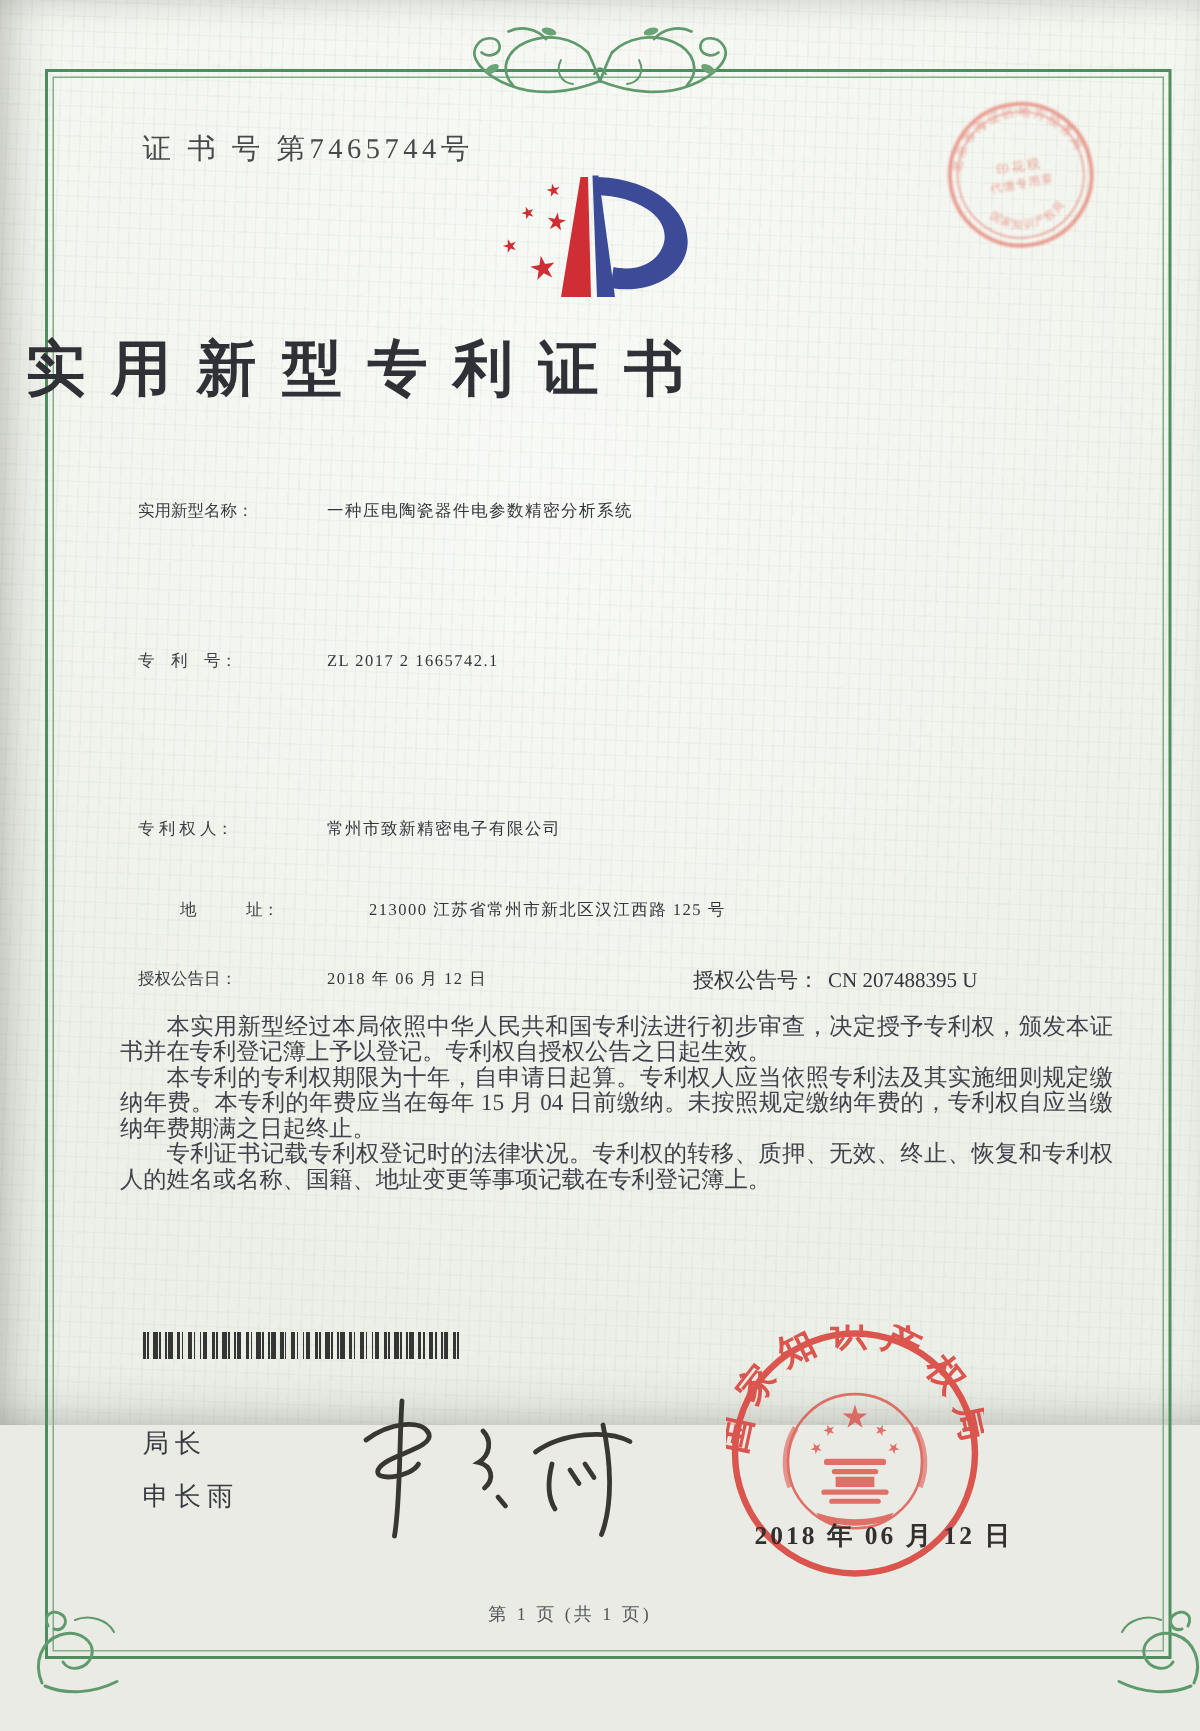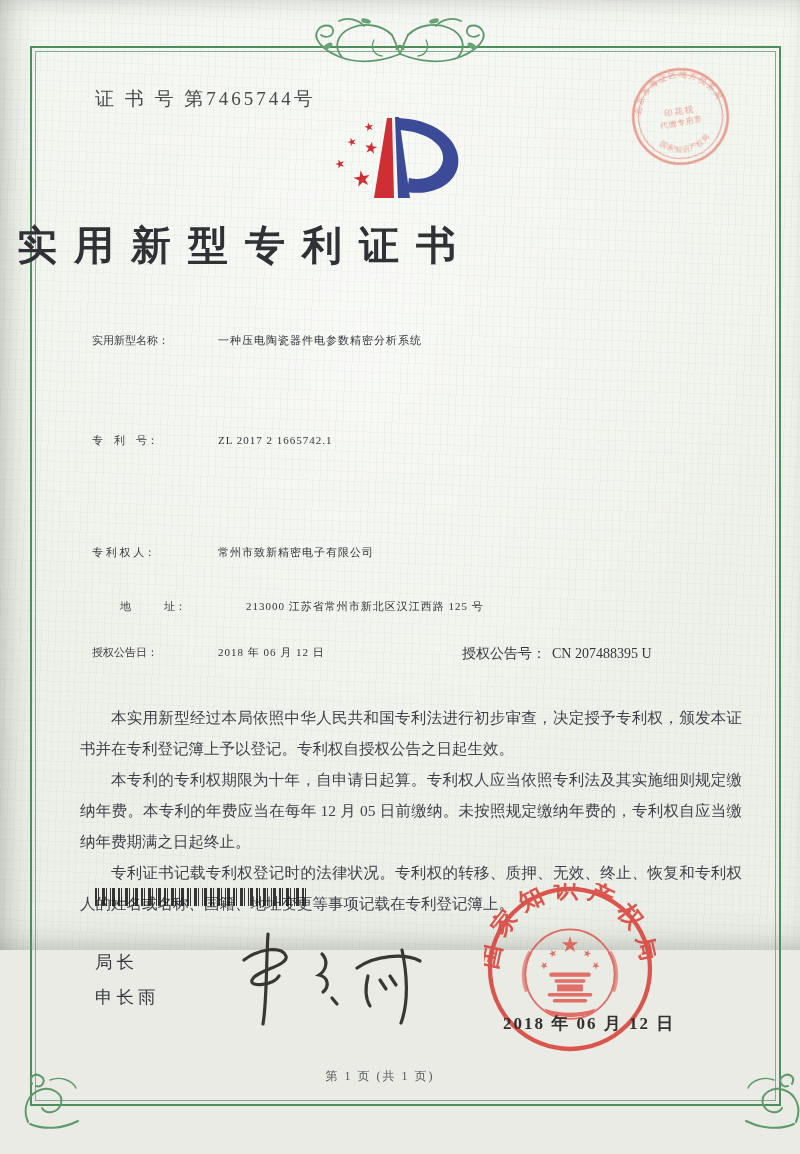--- a/index.html
+++ b/index.html
@@ -41,21 +41,21 @@
     position:absolute;left:0;width:800px;top:218px;text-align:left;
     font-size:40px;font-weight:600;letter-spacing:17px;color:#303137;
     text-indent:17px;
   }
   .frow{position:absolute;left:0;white-space:nowrap;font-size:11px;color:#34353b;}
   .frow .flabel{display:inline-block;min-width:118px;color:#3c3d42;}
   .frow .fvalue{margin-left:8px;letter-spacing:1px;}
   .frow2{position:absolute;white-space:nowrap;font-size:14px;color:#34353b;}
   .body-text{
     position:absolute;left:80px;top:676px;width:662px;
-    font-size:15.5px;line-height:31px;color:#41424b;text-align:justify;margin-top:26px;
+    font-size:15.5px;line-height:17px;color:#41424b;text-align:justify;
   }
   .body-text p{margin:0;text-indent:2em;}
   .barcode{
     position:absolute;left:95px;top:888px;width:212px;height:18px;opacity:.88;
     background:repeating-linear-gradient(90deg,
       #1c1c1c 0 2px, transparent 2px 3px,
       #1c1c1c 3px 4px, transparent 4px 7px,
       #1c1c1c 7px 10px, transparent 10px 11px,
       #1c1c1c 11px 12px, transparent 12px 15px,
       #1c1c1c 15px 16px, transparent 16px 17px,
@@ -173,21 +173,21 @@
   </div>
   <div class="frow" style="top:645px;left:92px;">
     <span class="flabel">授权公告日：</span><span class="fvalue">2018 年 06 月 12 日</span>
   </div>
   <div class="frow2" style="top:645px;left:462px;">
     <span class="flabel">授权公告号：</span><span class="fvalue" style="margin-left:6px;">CN 207488395 U</span>
   </div>
 
   <div class="body-text">
     <p>本实用新型经过本局依照中华人民共和国专利法进行初步审查，决定授予专利权，颁发本证书并在专利登记簿上予以登记。专利权自授权公告之日起生效。</p>
-    <p>本专利的专利权期限为十年，自申请日起算。专利权人应当依照专利法及其实施细则规定缴纳年费。本专利的年费应当在每年 12 月 05 日前缴纳。未按照规定缴纳年费的，专利权自应当缴纳年费期满之日起终止。</p>
+    <p>本专利的专利权期限为十年，自申请日起算。专利权人应当依照专利法及其实施细则规定缴纳年费。本专利的年费应当在每年 15 月 04 日前缴纳。未按照规定缴纳年费的，专利权自应当缴纳年费期满之日起终止。</p>
     <p>专利证书记载专利权登记时的法律状况。专利权的转移、质押、无效、终止、恢复和专利权人的姓名或名称、国籍、地址变更等事项记载在专利登记簿上。</p>
   </div>
 
   <div class="barcode"></div>
 
   <div class="director-label">局长</div>
   <div class="director-name">申长雨</div>
 
   <svg class="signature" width="210" height="100" viewBox="0 0 210 100">
     <g stroke="#26241f" stroke-width="3.2" fill="none" stroke-linecap="round" opacity="0.9">

